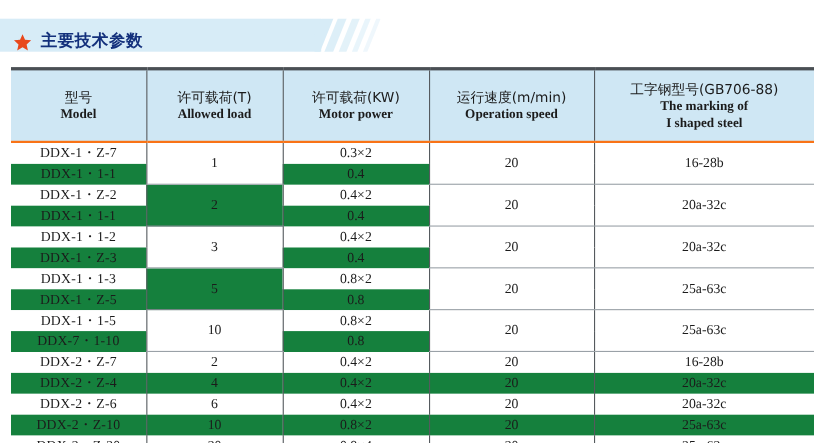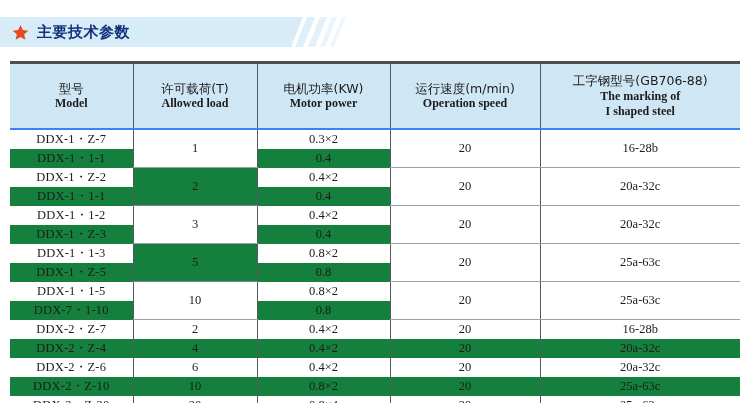--- a/index.html
+++ b/index.html
@@ -48,21 +48,21 @@
   .s3 { left: 28px; width: 7px;  opacity: .7; }
   .s4 { left: 40px; width: 5px;  opacity: .55; }
   .s5 { left: 50px; width: 4px;  opacity: .4; }
 
   .banner-content {
     position: absolute;
     left: 0;
     top: 0;
     height: 30px;
     display: flex;
-    align-items: center;
+    align-items: flex-end;
     padding-left: 12px;
   }
   .star-icon {
     display: inline-block;
     width: 17px;
     height: 17px;
     margin-right: 8px;
     flex: 0 0 auto;
   }
   .title-cn {
@@ -102,21 +102,21 @@
     vertical-align: middle;
     color: #1b1b1b;
     font-size: 12.5px;
     border-left: 1.5px solid #555a5e;
     border-right: 1.5px solid #555a5e;
   }
   table.data th {
     background: #cfe7f4;
     padding: 9px 2px 9px 2px;
     border-top: 3px solid #4a4f54;
-    border-bottom: 2px solid #3b82f6;
+    border-bottom: 2px solid #f97316;
     font-weight: normal;
     line-height: 1.25;
   }
   table.data th .h-cn {
     font-family: "DejaVu Sans", "Liberation Sans", sans-serif;
     font-size: 12.5px;
     display: block;
   }
   table.data th .h-en {
     font-family: "Liberation Serif", "DejaVu Serif", serif;
@@ -191,21 +191,21 @@
       <tr>
         <th>
           <span class="h-cn">型号</span>
           <span class="h-en">Model</span>
         </th>
         <th>
           <span class="h-cn">许可载荷(T)</span>
           <span class="h-en">Allowed load</span>
         </th>
         <th>
-          <span class="h-cn">电机功率(KW)</span>
+          <span class="h-cn">许可载荷(KW)</span>
           <span class="h-en">Motor power</span>
         </th>
         <th>
           <span class="h-cn">运行速度(m/min)</span>
           <span class="h-en">Operation speed</span>
         </th>
         <th>
           <span class="h-cn">工字钢型号(GB706-88)</span>
           <span class="h-en">The marking of</span>
           <span class="h-en">I shaped steel</span>

